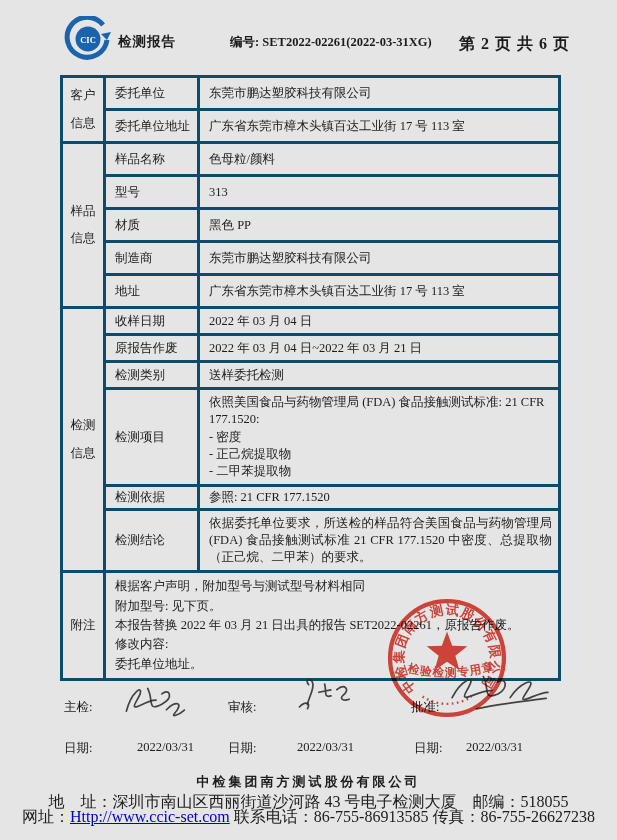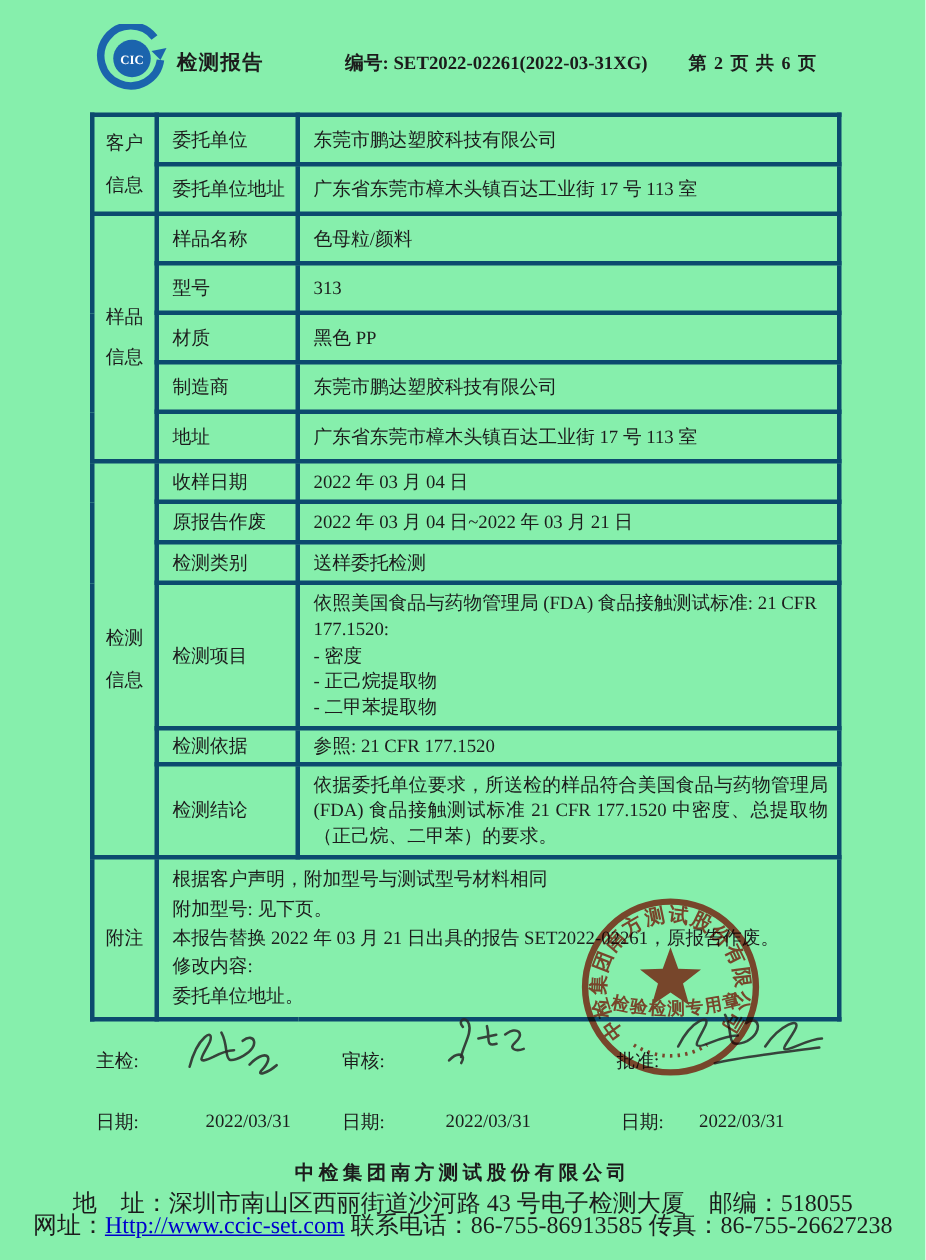--- a/index.html
+++ b/index.html
@@ -1,24 +1,24 @@
 <!DOCTYPE html>
 <html><head>
 <meta charset="utf-8">
 <style>
   html,body{margin:0;padding:0;background:#ffffff;}
   .page{
-    position:relative;width:617px;height:840px;background:#86efac;overflow:hidden;
+    position:relative;width:617px;height:840px;background:#e5e5e5;overflow:hidden;
     font-family:"Liberation Serif","DejaVu Serif",serif;color:#1c1c1c;
   }
   
   .logo{position:absolute;left:62px;top:16px;width:52px;height:48px;}
   .hdr-title{position:absolute;left:118px;top:33px;font-size:13.5px;font-weight:bold;letter-spacing:1px;}
   .hdr-no{position:absolute;left:230px;top:34px;font-size:12.5px;font-weight:bold;}
-  .hdr-pages{position:absolute;left:459px;top:34px;font-size:12px;font-weight:bold;letter-spacing:1px;}
+  .hdr-pages{position:absolute;left:459px;top:34px;font-size:16px;font-weight:bold;letter-spacing:1px;}
   
   table.doc{
     position:absolute;left:60px;top:75px;width:501px;
     border-collapse:collapse;table-layout:fixed;
     border:2px solid #a3a3a3;
   }
   table.doc td{border:3px solid #0c4a6e;font-size:12.5px;vertical-align:middle;overflow:hidden;}
   tr.sec td{border-top:2px solid #eab308;}
   .grp{text-align:center;line-height:2.2;}
   .grp span{display:block;}

